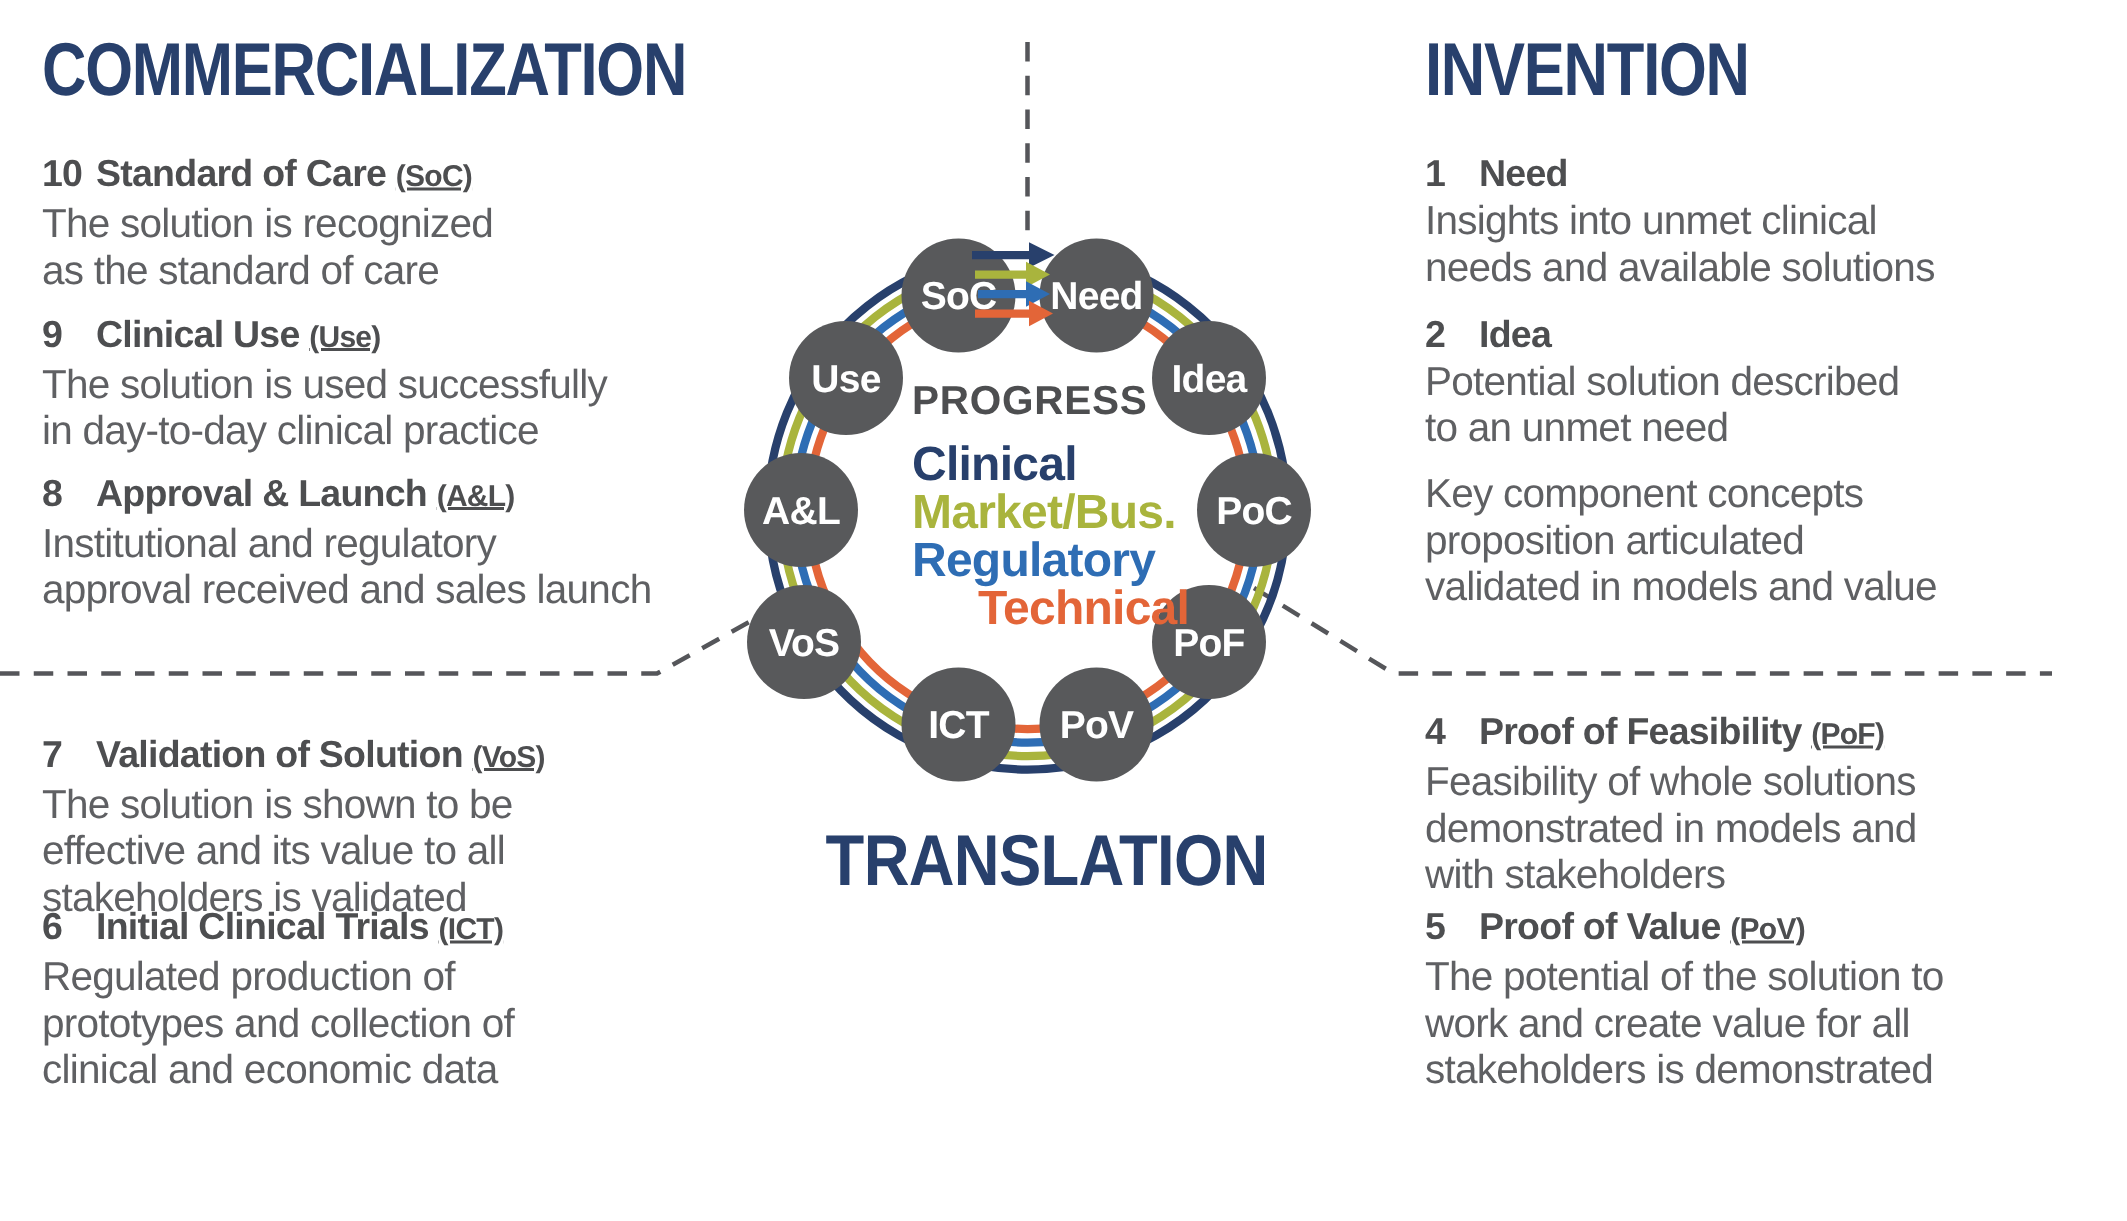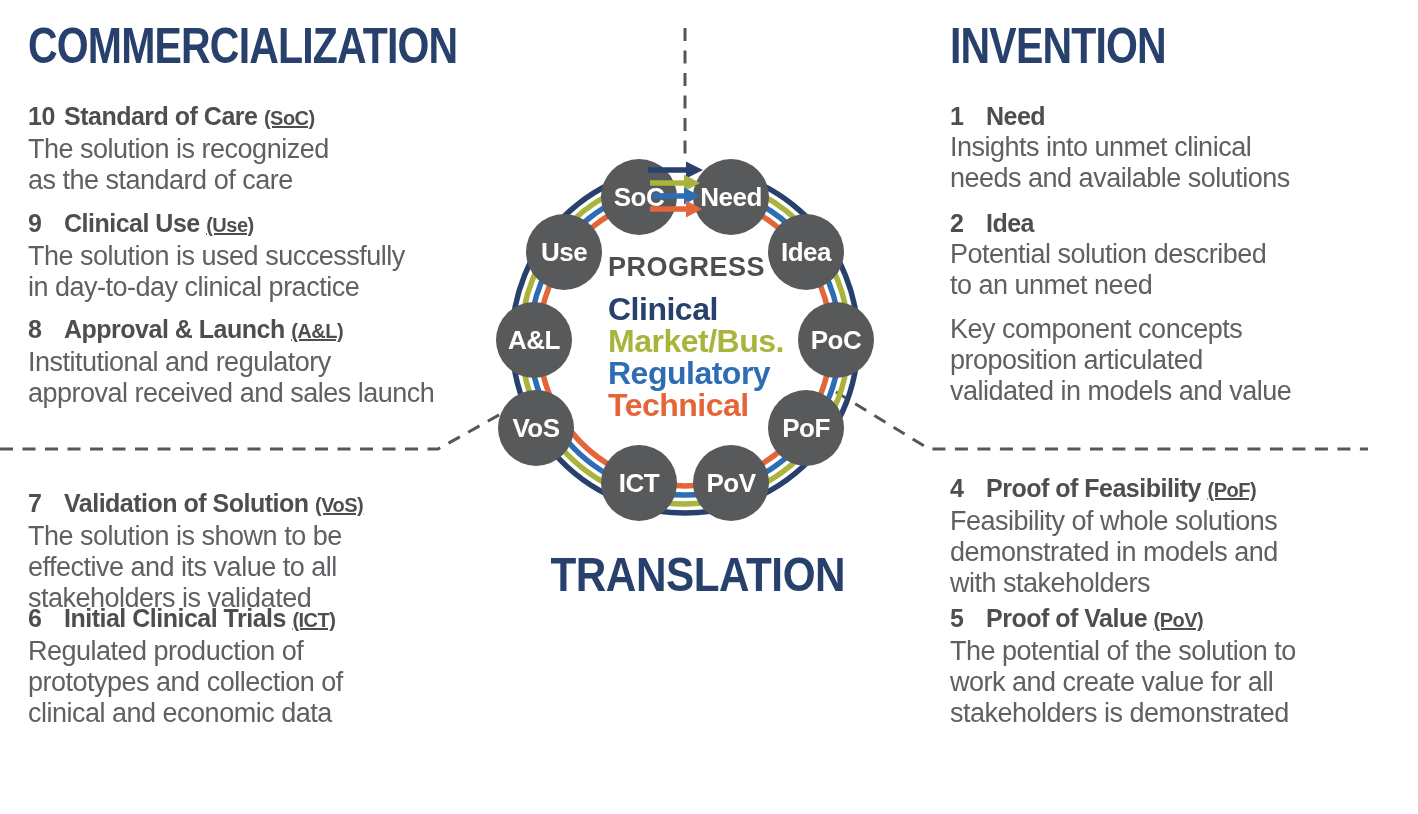--- a/index.html
+++ b/index.html
@@ -44,21 +44,21 @@
   }
   .progress-label{
     position:absolute;left:608px;top:252px;z-index:3;
     font-size:27px;font-weight:bold;color:var(--head-gray);letter-spacing:0.5px;
   }
   .category-list{position:absolute;left:608px;top:293px;z-index:3;}
   .category-line{font-size:32px;font-weight:bold;line-height:32px;letter-spacing:-0.5px;white-space:nowrap;}
   .cat-clinical{color:var(--navy);}
   .cat-market{color:var(--olive);}
   .cat-regulatory{color:var(--blue);}
-  .cat-technical{color:var(--orange);}
+  .cat-technical{color:var(--orange);margin-left:44px;}
   .translation-title{
     position:absolute;left:533px;top:551px;width:290px;text-align:center;z-index:3;
     font-size:48px;font-weight:bold;color:var(--navy);
     letter-spacing:-0.5px;line-height:1;white-space:nowrap;
     transform:scaleX(0.88);transform-origin:50% 50%;
   }
   #ring-svg{z-index:1;}
   #arrow-svg{z-index:3;}
 </style>
 </head>

